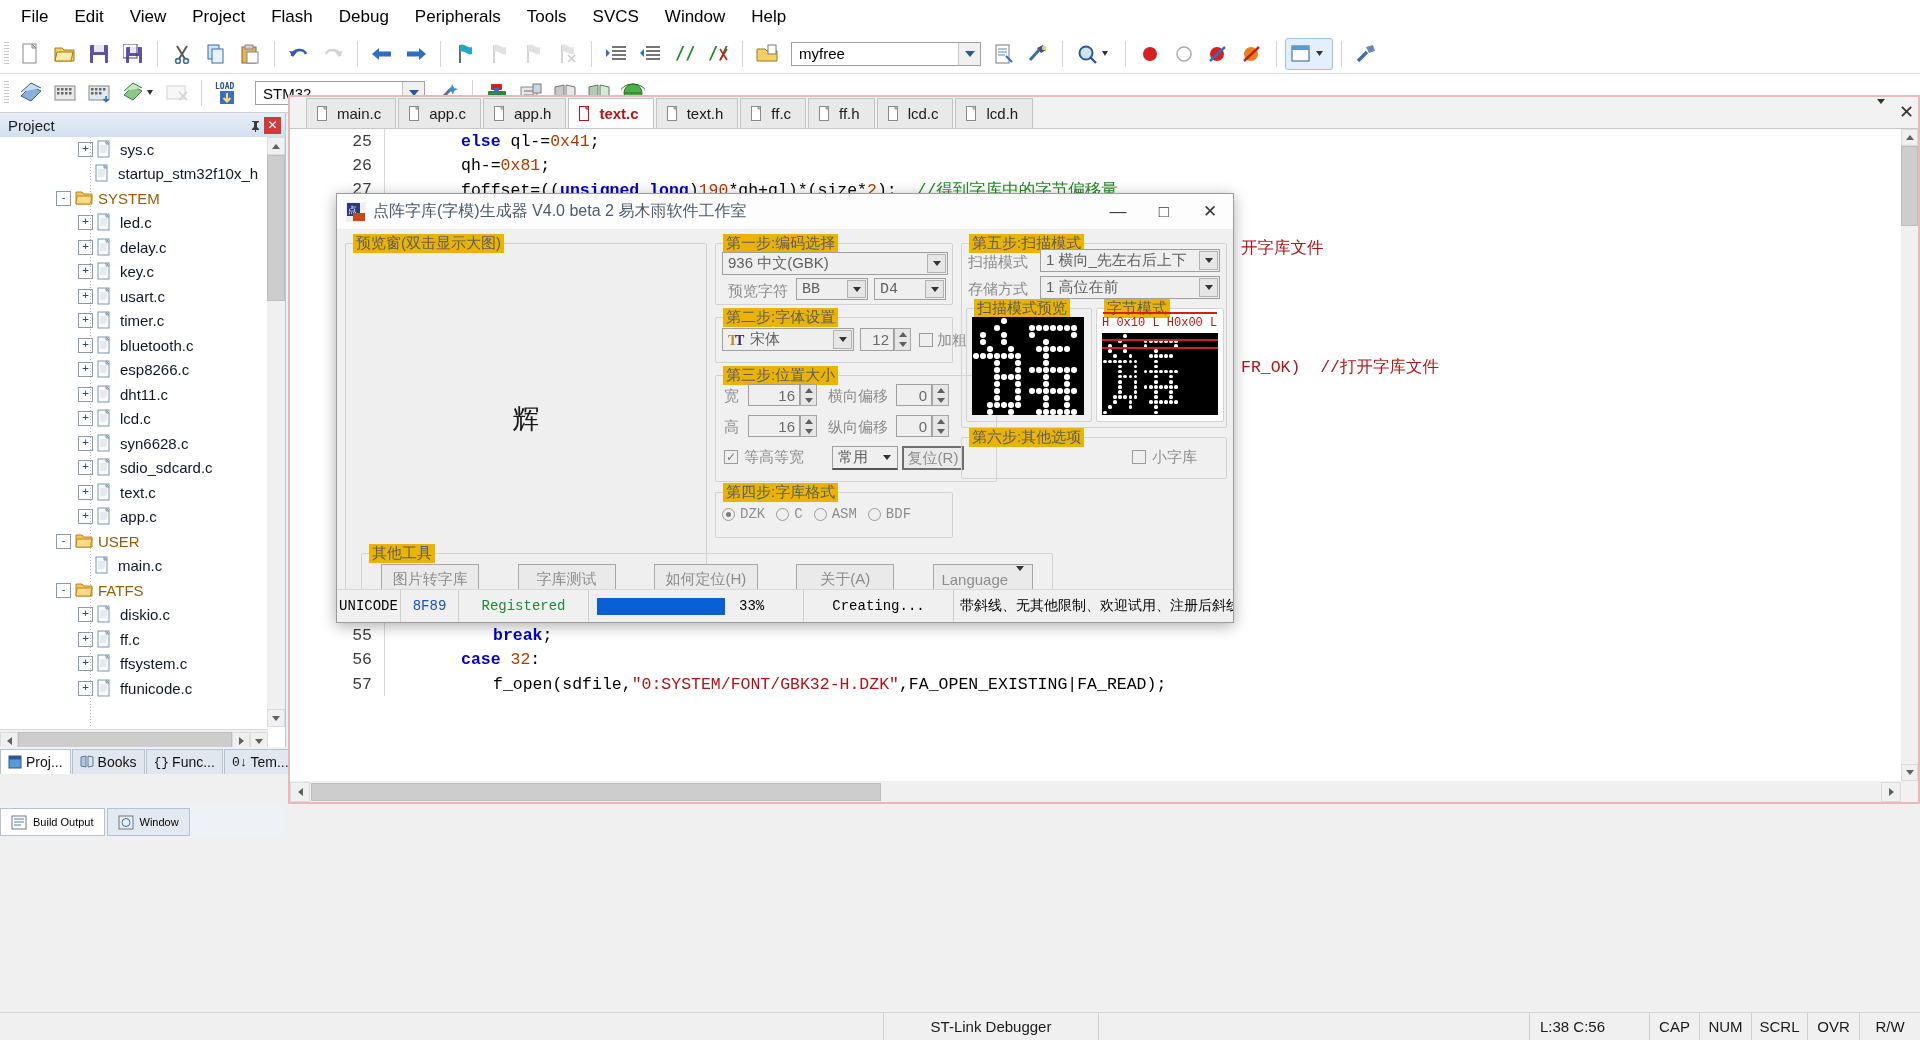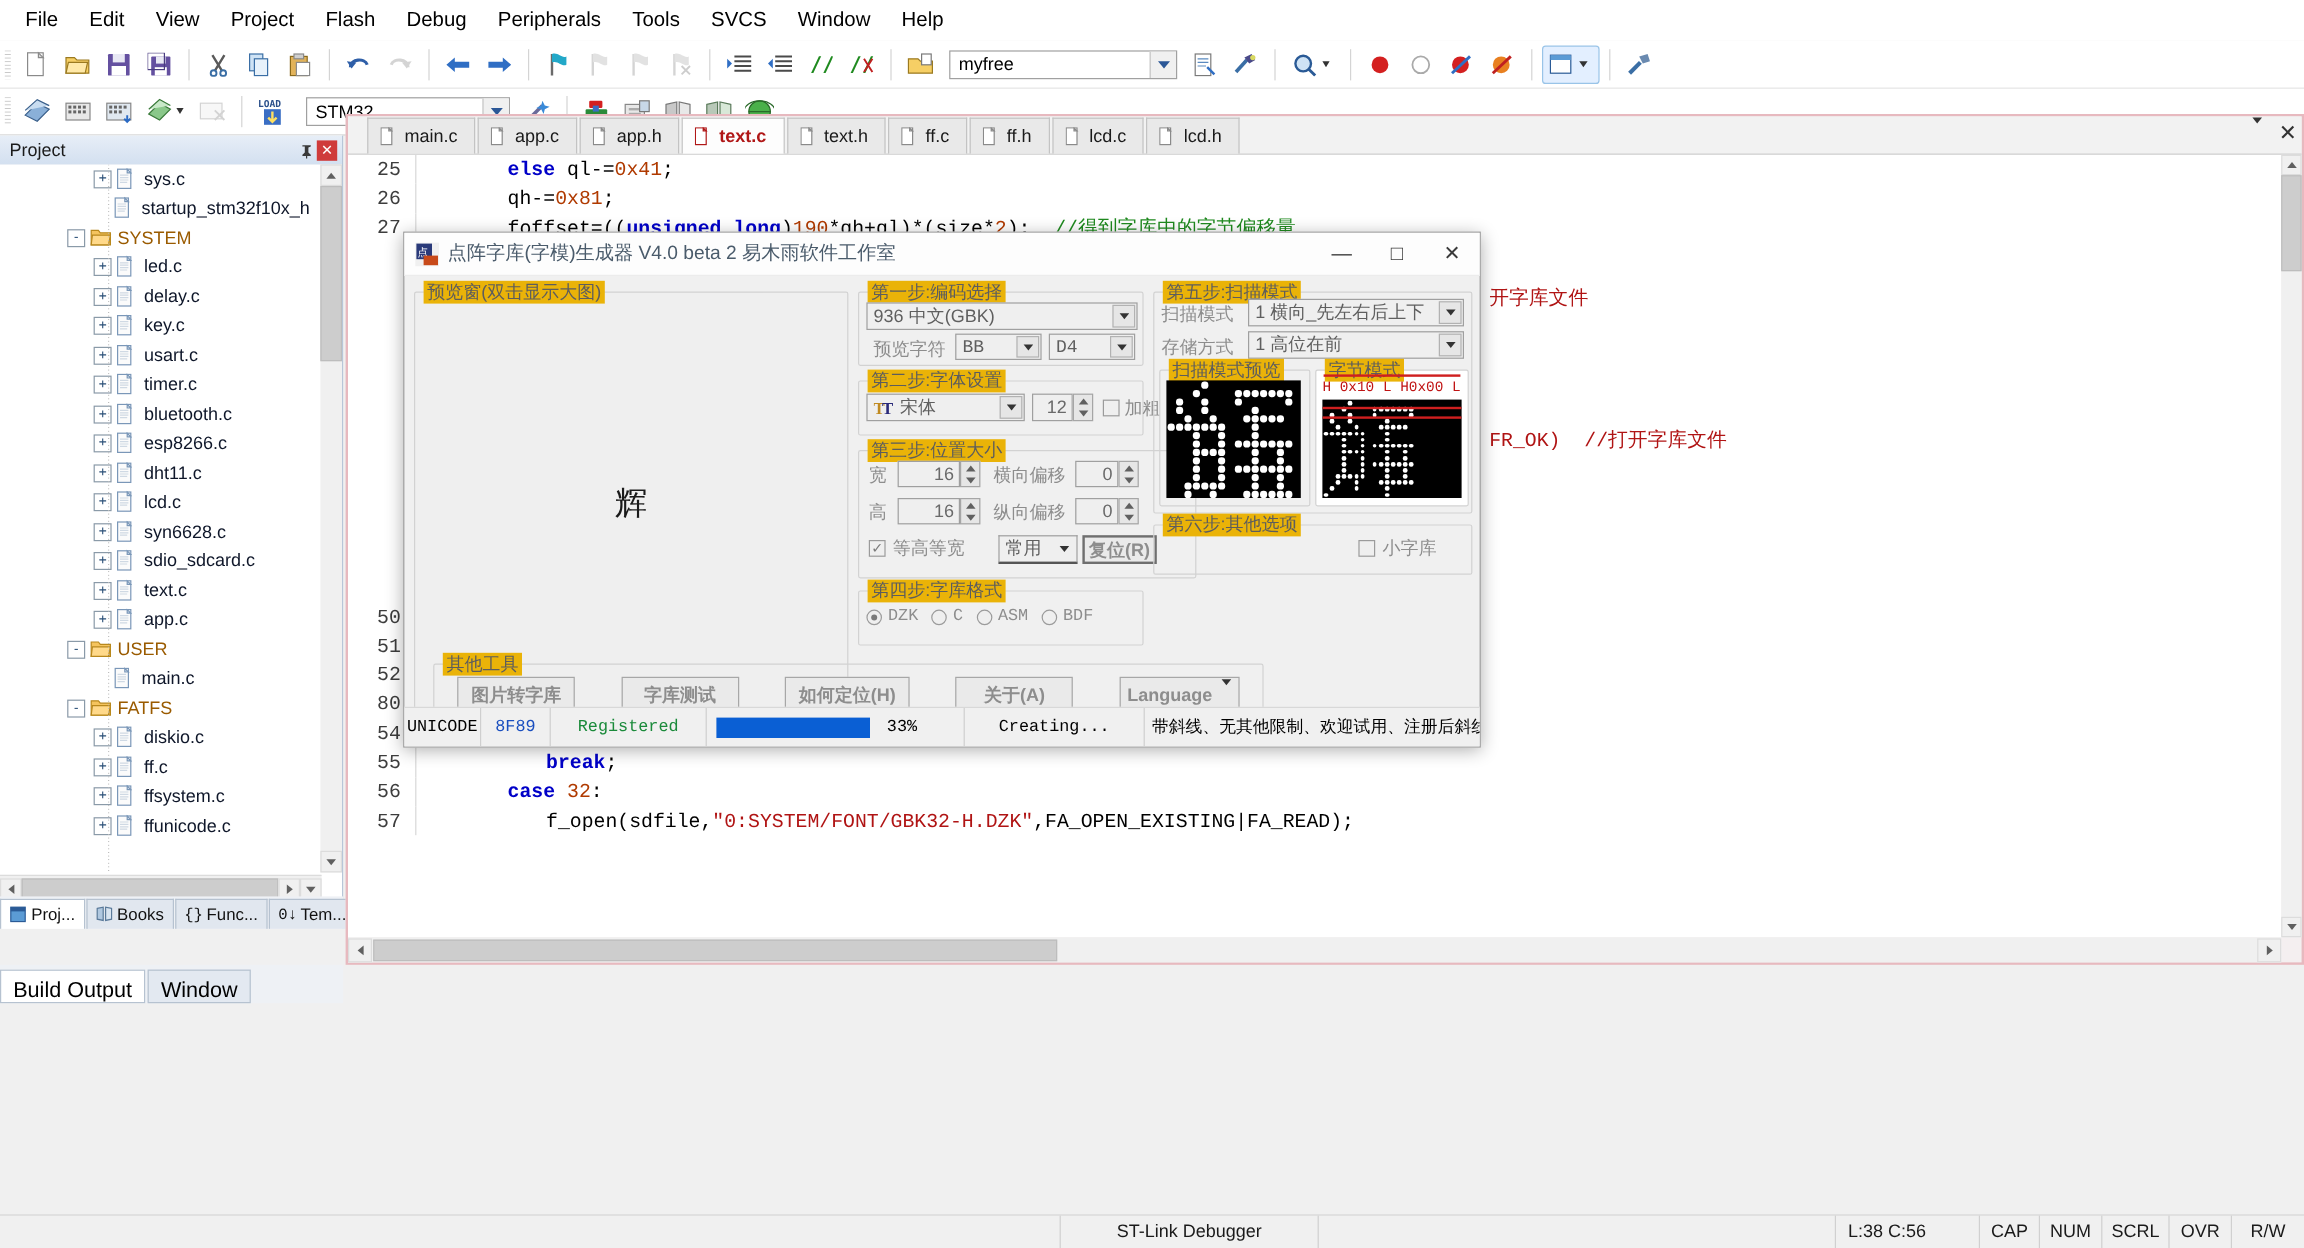--- a/index.html
+++ b/index.html
@@ -62,34 +62,34 @@
 
   
   #editorwrap{position:absolute;left:288px;top:95px;right:0;height:709px;background:#f4eff0;border:2px solid #e7b9bf;box-sizing:border-box;}
   #tabstrip{position:absolute;left:0;top:0;right:0;height:32px;background:#f2f2f2;display:flex;align-items:flex-end;border-bottom:1px solid #c8c8c8;box-sizing:border-box;}
   .etab{height:30px;display:flex;align-items:center;gap:7px;padding:0 14px 0 10px;font-size:15px;background:#e9e9e9;border:1px solid #c3c3c3;border-bottom:none;margin-right:2px;box-sizing:border-box;color:#1a1a1a;}
   .etab.active{background:#fdfdfd;color:#b01717;font-weight:bold;}
   .etab .pg{width:13px;height:16px;flex:none;}
   #tabright{position:absolute;right:4px;top:4px;display:flex;align-items:center;gap:14px;}
   #code{position:absolute;left:0;top:32px;right:17px;bottom:21px;background:#ffffff;overflow:hidden;
         font-family:"Liberation Mono","DejaVu Sans Mono",monospace;font-size:16.5px;}
-  .cline{display:flex;height:24.3px;align-items:center;white-space:pre;}
+  .cline{display:flex;height:24.3px;align-items:center;white-space:pre;margin-left:38px;}
   .gutter{width:56px;text-align:right;padding-right:12px;color:#3d3d3d;flex:none;box-sizing:border-box;}
   .gbar{width:10px;flex:none;border-left:1px solid #d8d8d8;height:24.3px;}
   .ctext{padding-left:4px;}
   .kw{color:#0000c8;font-weight:bold;}
   .num{color:#b03a00;}
   .str{color:#b01414;}
   .cmt{color:#1f8a1f;}
   #code-vscroll{position:absolute;right:0;top:32px;width:17px;bottom:21px;background:#f0f0f0;}
   #code-hscroll{position:absolute;left:0;right:17px;bottom:0;height:21px;background:#f0f0f0;display:flex;align-items:center;}
 
   
   #bottomtabs{position:absolute;left:0;top:804px;width:286px;height:32px;display:flex;align-items:flex-end;background:#eef1f5;}
-  .btab{height:28px;display:flex;align-items:center;gap:6px;padding:0 10px;font-size:18px;border:1px solid #b6c2d0;background:#e3e9f1;margin-right:2px;box-sizing:border-box;flex-direction:column;}
+  .btab{height:28px;display:flex;align-items:center;gap:6px;padding:0 10px;font-size:11px;border:1px solid #b6c2d0;background:#e3e9f1;margin-right:2px;box-sizing:border-box;}
   .btab.active{background:#fff;}
 
   
   #statusbar{position:absolute;left:0;bottom:0;width:1920px;height:28px;background:#f0f0f0;border-top:1px solid #d6d6d6;display:flex;align-items:center;font-size:15px;color:#1a1a1a;box-sizing:border-box;}
   .sbcell{height:100%;display:flex;align-items:center;padding:0 10px;border-right:1px solid #d0d0d0;box-sizing:border-box;}
 
   
   #dlg{position:absolute;left:336px;top:193px;width:898px;height:430px;background:#f0f0f0;border:1px solid #9b9b9b;box-shadow:0 3px 14px rgba(0,0,0,.32);box-sizing:border-box;}
   #dlgbar{height:35px;background:#fdfdfd;display:flex;align-items:center;border-bottom:1px solid #ececec;}
   #dlgbar .ico{width:20px;height:20px;margin:0 7px 0 9px;flex:none;}
@@ -101,21 +101,21 @@
   .dlbl{font-size:15px;color:#8d8d8d;white-space:nowrap;}
   .dcombo{border:1px solid #9f9f9f;background:#efefef;display:flex;align-items:center;font-size:15px;color:#5f5f5f;box-sizing:border-box;position:relative;padding-left:5px;white-space:nowrap;overflow:hidden;}
   .dcombo .ar{position:absolute;right:1px;top:1px;bottom:1px;width:19px;background:#e6e6e6;border:1px solid #b2b2b2;display:flex;align-items:center;justify-content:center;box-sizing:border-box;}
   .dfield{border:1px solid #9f9f9f;background:#efefef;display:flex;align-items:center;justify-content:flex-end;padding-right:4px;font-size:15px;color:#6a6a6a;box-sizing:border-box;}
   .spin{width:17px;display:flex;flex-direction:column;border:1px solid #a6a6a6;box-sizing:border-box;background:#e6e6e6;}
   .spin div{flex:1;display:flex;align-items:center;justify-content:center;}
   .cbx{width:14px;height:14px;border:1px solid #9b9b9b;background:#efefef;display:flex;align-items:center;justify-content:center;font-size:12px;color:#7b7b7b;box-sizing:border-box;}
   .rdo{width:13px;height:13px;border:1px solid #9b9b9b;border-radius:50%;background:#efefef;display:flex;align-items:center;justify-content:center;box-sizing:border-box;}
   .rdo i{width:5px;height:5px;border-radius:50%;background:#7b7b7b;display:none;}
   .rdo.on i{display:block;}
-  .dbtn{border:1px solid #a7a7a7;background:#eaeaea;display:flex;align-items:center;justify-content:center;font-size:15px;color:#8d8d8d;box-sizing:border-box;white-space:nowrap;font-weight:bold;}
+  .dbtn{border:1px solid #a7a7a7;background:#eaeaea;display:flex;align-items:center;justify-content:center;font-size:15px;color:#8d8d8d;box-sizing:border-box;white-space:nowrap;}
   .dbtn.hasborder{border:2px solid #6f6f6f;}
   #dlgstatus{position:absolute;left:0;bottom:0;right:0;height:33px;background:#f0f0f0;border-top:1px solid #d8d8d8;display:flex;align-items:center;box-sizing:border-box;}
   .dscell{height:100%;display:flex;align-items:center;justify-content:center;font-family:"Liberation Mono","DejaVu Sans Mono",monospace;font-size:14px;box-sizing:border-box;border-right:1px solid #cfcfcf;}
   #progwrap{flex:none;width:215px;height:100%;display:flex;align-items:center;border-right:1px solid #cfcfcf;box-sizing:border-box;position:relative;}
   #progbar{position:absolute;left:8px;top:8px;width:128px;height:17px;background:#0a5fd4;}
   #progtxt{position:absolute;left:150px;font-family:"Liberation Mono","DejaVu Sans Mono",monospace;font-size:14px;}
   .bitmap{background:#000;position:relative;overflow:hidden;}
   .px{position:absolute;width:6px;height:6px;border-radius:50%;background:#fff;}
   .redline{position:absolute;left:0;right:0;height:2px;background:#cf1f1f;}
   .behind{position:absolute;font-family:"Liberation Mono","DejaVu Sans Mono",monospace;font-size:16.5px;color:#b01414;white-space:pre;}

